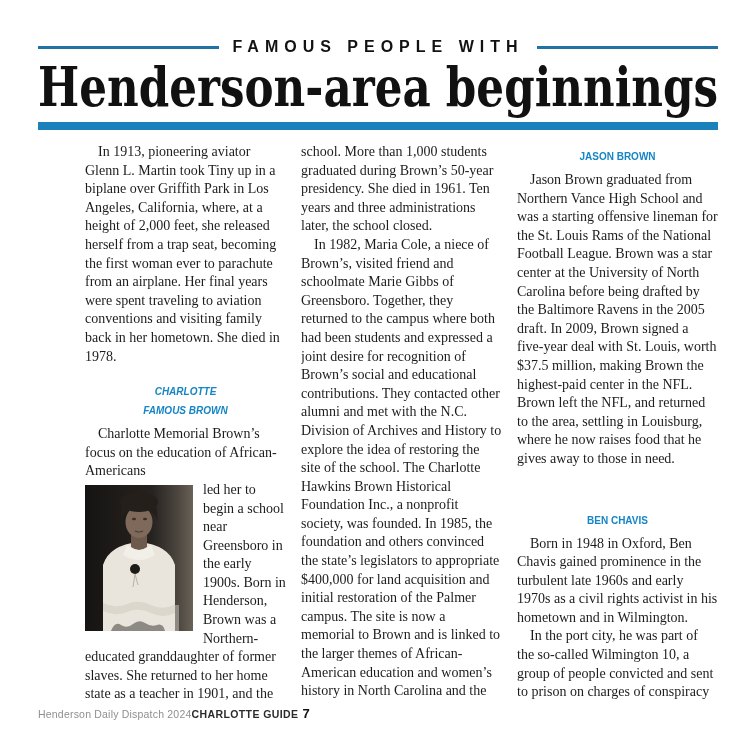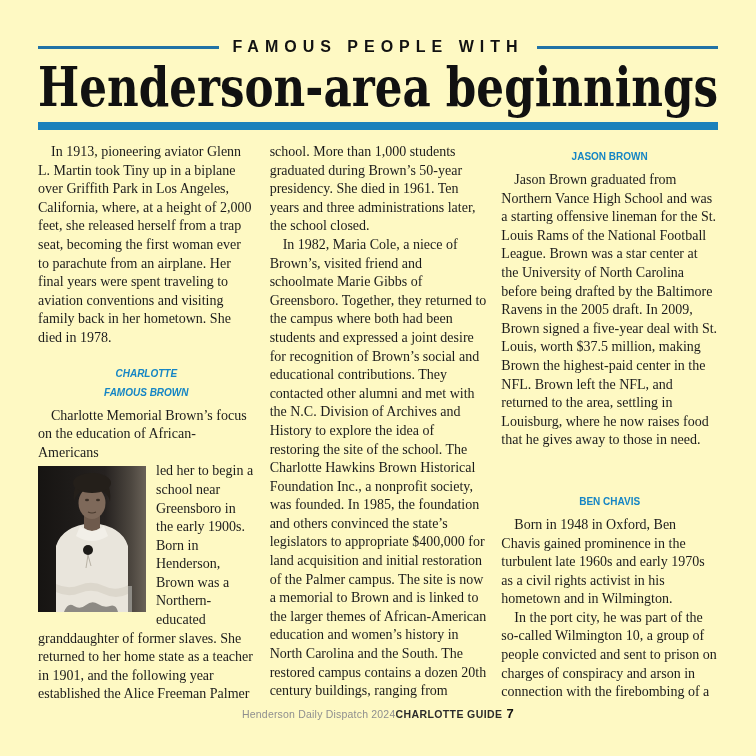--- a/index.html
+++ b/index.html
@@ -6,21 +6,21 @@
     --heading-blue:#1585c5;
     --kicker-line:#2173a6;
     --bar-blue:#1b81bb;
     --body-text:#1c1c1c;
   }
   *{margin:0;padding:0;box-sizing:border-box;}
   html,body{background:#e9e9e9;}
   .page{
     position:relative;
     width:756px;height:756px;
-    background:#fef9c3;
+    background:#ffffff;
     overflow:hidden;
     font-family:"Liberation Serif", serif;
     color:var(--body-text);
   }
   .content{padding:0 38px;}
   
   .kicker-row{
     margin-top:38px;
     display:flex;align-items:center;gap:13px;
   }
@@ -39,20 +39,21 @@
   }
   .blue-bar{height:8px;background:var(--bar-blue);margin-top:3px;}
   
   .columns{
     margin-top:13px;
     display:grid;
     grid-template-columns:repeat(3,1fr);
     column-gap:15px;
     height:558px;
     overflow:hidden;
+    margin-left:47px;
   }
   .col{overflow:hidden;}
   .para{
     font-size:14px;
     line-height:18.6px;
     text-align:left;
   }
   .indent{text-indent:13px;}
   .section-heading{
     font-family:"Liberation Sans", sans-serif;
@@ -69,21 +70,21 @@
   .portrait{
     float:left;
     width:108px;height:146px;
     margin:4px 10px 2px 0;
     display:block;
   }
   
   .footer{
     position:absolute;
     left:38px;right:38px;top:706px;
-    display:flex;justify-content:center;align-items:baseline;
+    display:flex;justify-content:flex-start;align-items:baseline;
     font-family:"Liberation Sans", sans-serif;
   }
   .footer-left{
     font-size:10.5px;color:#8f8f8f;font-weight:400;letter-spacing:0.2px;
   }
   .footer-right{
     font-size:10.5px;color:#2b2b2b;font-weight:700;letter-spacing:0.4px;
     display:flex;align-items:baseline;gap:4px;
   }
   .footer-pagenum{font-size:13px;font-weight:700;color:#111;}

